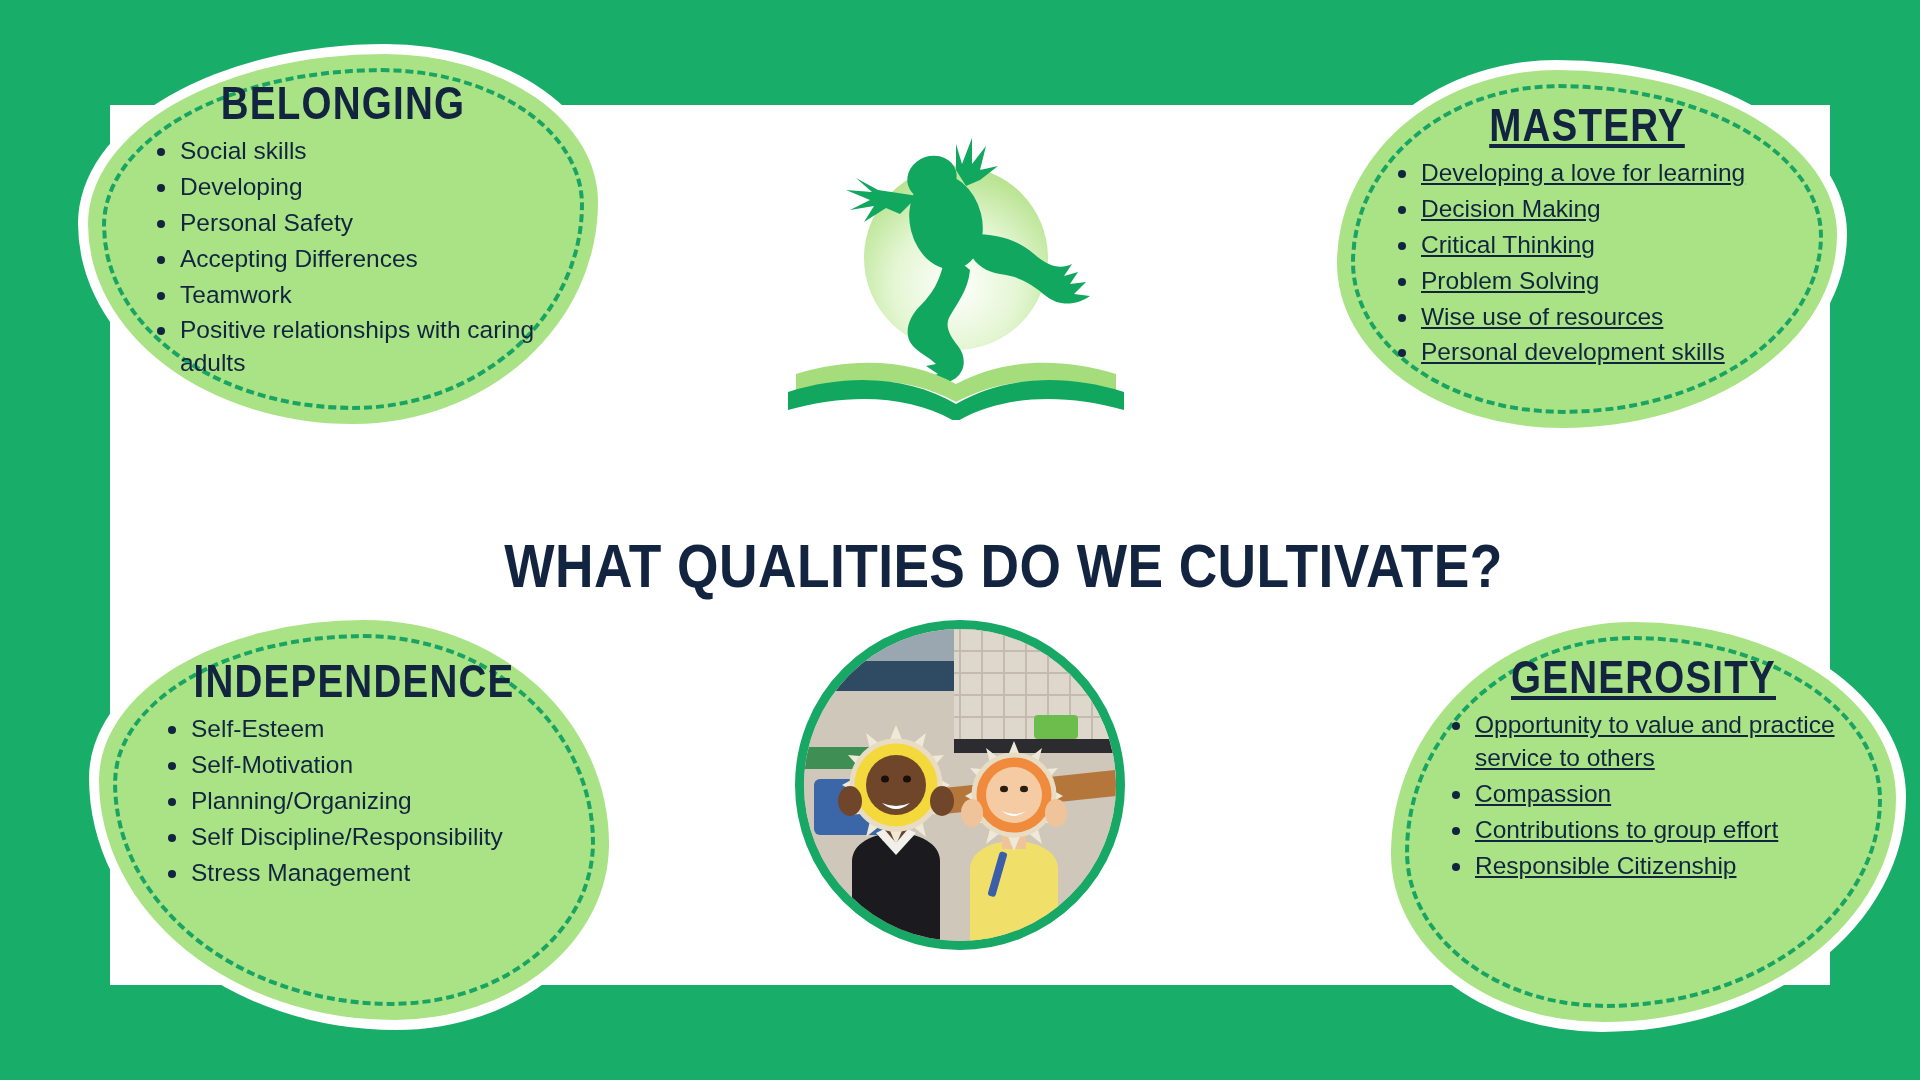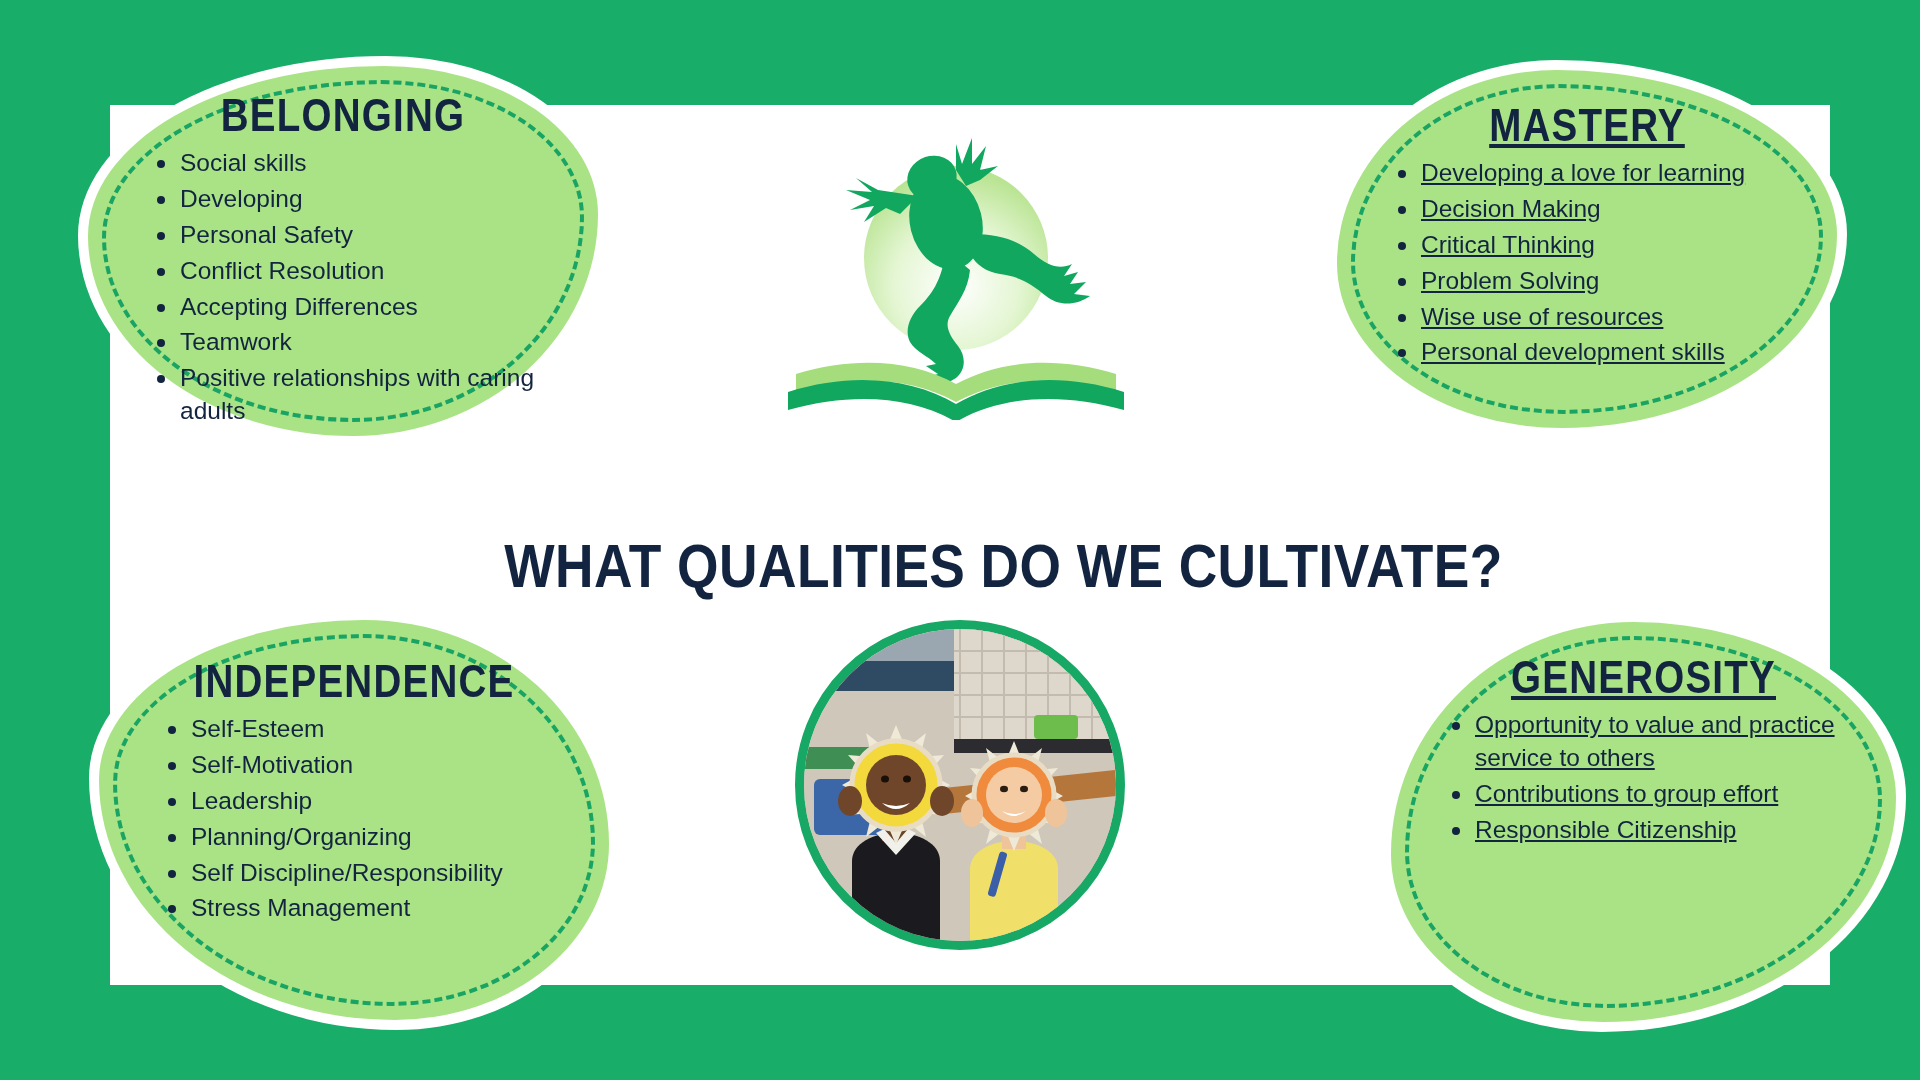--- a/index.html
+++ b/index.html
@@ -83,21 +83,21 @@
     margin:0 0 3px 0;
   }
   .panel-list li::before{
     content:"";
     position:absolute;left:3px;top:13px;
     width:8px;height:8px;border-radius:50%;
     background:#12243f;
   }
 
   
-  #panel-belonging{left:78px;  top:56px;  width:530px;  height:390px;}
+  #panel-belonging{left:78px;  top:44px;  width:530px;  height:390px;}
   #panel-mastery  {left:1327px;top:60px;  width:520px;  height:378px;}
   #panel-independence{left:89px;top:610px;width:530px;  height:420px;}
   #panel-generosity{left:1381px;top:612px;width:525px;  height:420px;text-decoration:underline;}
 
   #panel-mastery .panel-list,
   #panel-generosity .panel-list{padding-left:22px;}
   #panel-mastery .panel-inner{padding-top:40px;text-decoration:underline;}
   #panel-generosity .panel-inner{padding-top:40px;}
   #panel-independence .panel-inner{padding-top:46px;}
 
@@ -281,21 +281,20 @@
   <div class="panel shape-a" id="panel-belonging">
     <div class="blob-white"></div>
     <div class="blob-fill"></div>
     <div class="blob-dash"></div>
     <div class="panel-inner">
       <h2 class="panel-title">BELONGING</h2>
       <ul class="panel-list">
         <li>Social skills</li>
         <li>Developing</li>
         <li>Personal Safety</li>
-        <li>Conflict Resolution</li>
         <li>Accepting Differences</li>
         <li>Teamwork</li>
         <li>Positive relationships with caring adults</li>
       </ul>
     </div>
   </div>
 
   <div class="panel shape-b" id="panel-mastery">
     <div class="blob-white"></div>
     <div class="blob-fill"></div>
@@ -315,35 +314,35 @@
 
   <div class="panel shape-c" id="panel-independence">
     <div class="blob-white"></div>
     <div class="blob-fill"></div>
     <div class="blob-dash"></div>
     <div class="panel-inner">
       <h2 class="panel-title">INDEPENDENCE</h2>
       <ul class="panel-list">
         <li>Self-Esteem</li>
         <li>Self-Motivation</li>
-        <li>Leadership</li>
         <li>Planning/Organizing</li>
         <li>Self Discipline/Responsibility</li>
         <li>Stress Management</li>
       </ul>
     </div>
   </div>
 
   <div class="panel shape-d" id="panel-generosity">
     <div class="blob-white"></div>
     <div class="blob-fill"></div>
     <div class="blob-dash"></div>
     <div class="panel-inner">
       <h2 class="panel-title">GENEROSITY</h2>
       <ul class="panel-list">
         <li>Opportunity to value and practice service to others</li>
+        <li>Compassion</li>
         <li>Contributions to group effort</li>
         <li>Responsible Citizenship</li>
       </ul>
     </div>
   </div>
 
 </div>
 
 </body></html>

